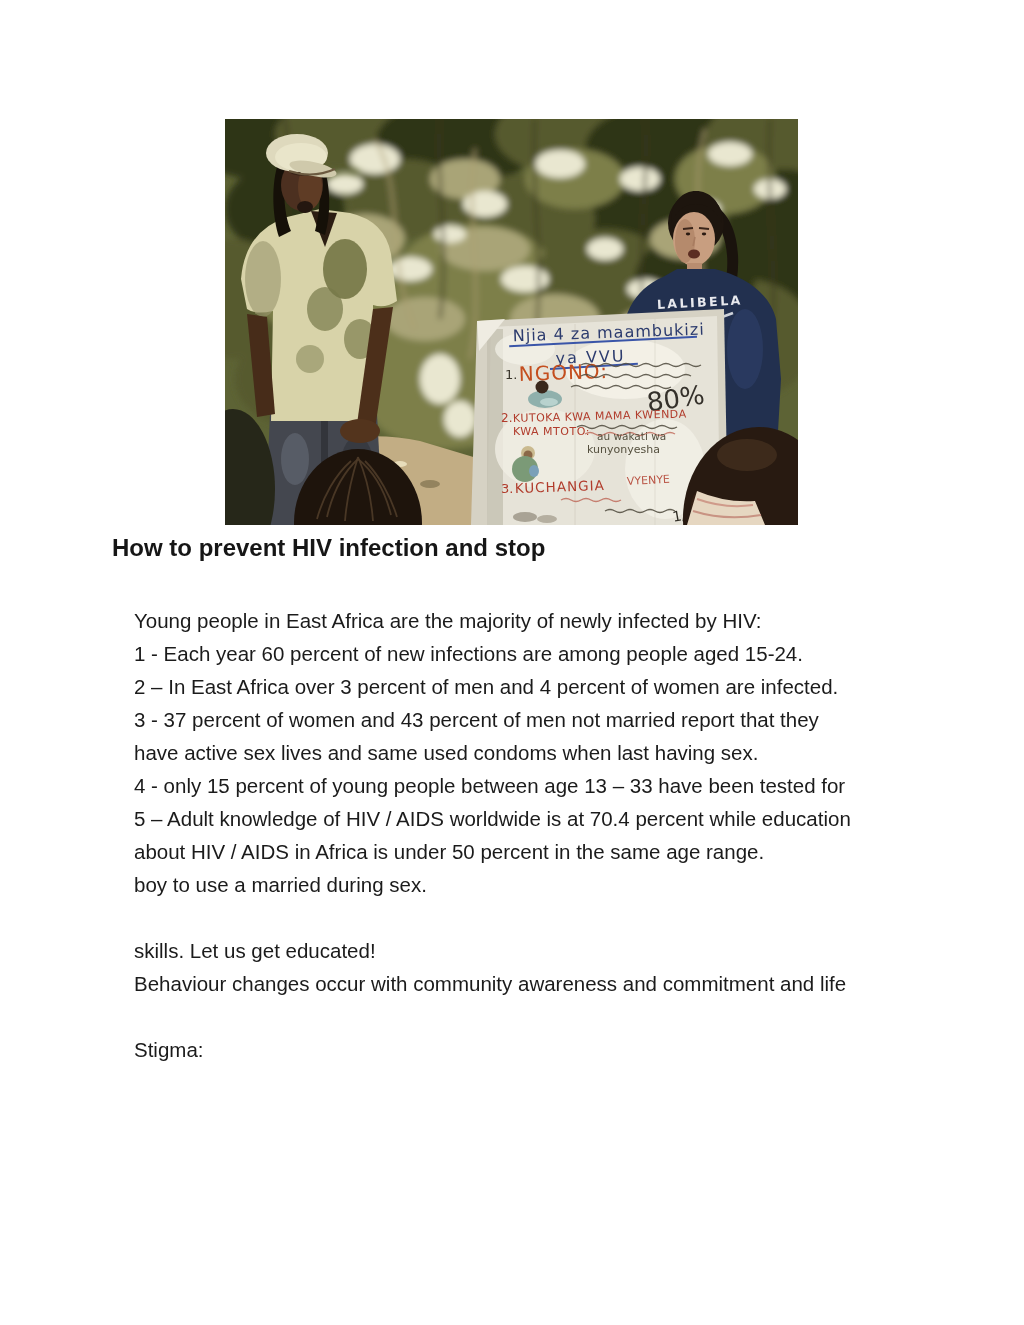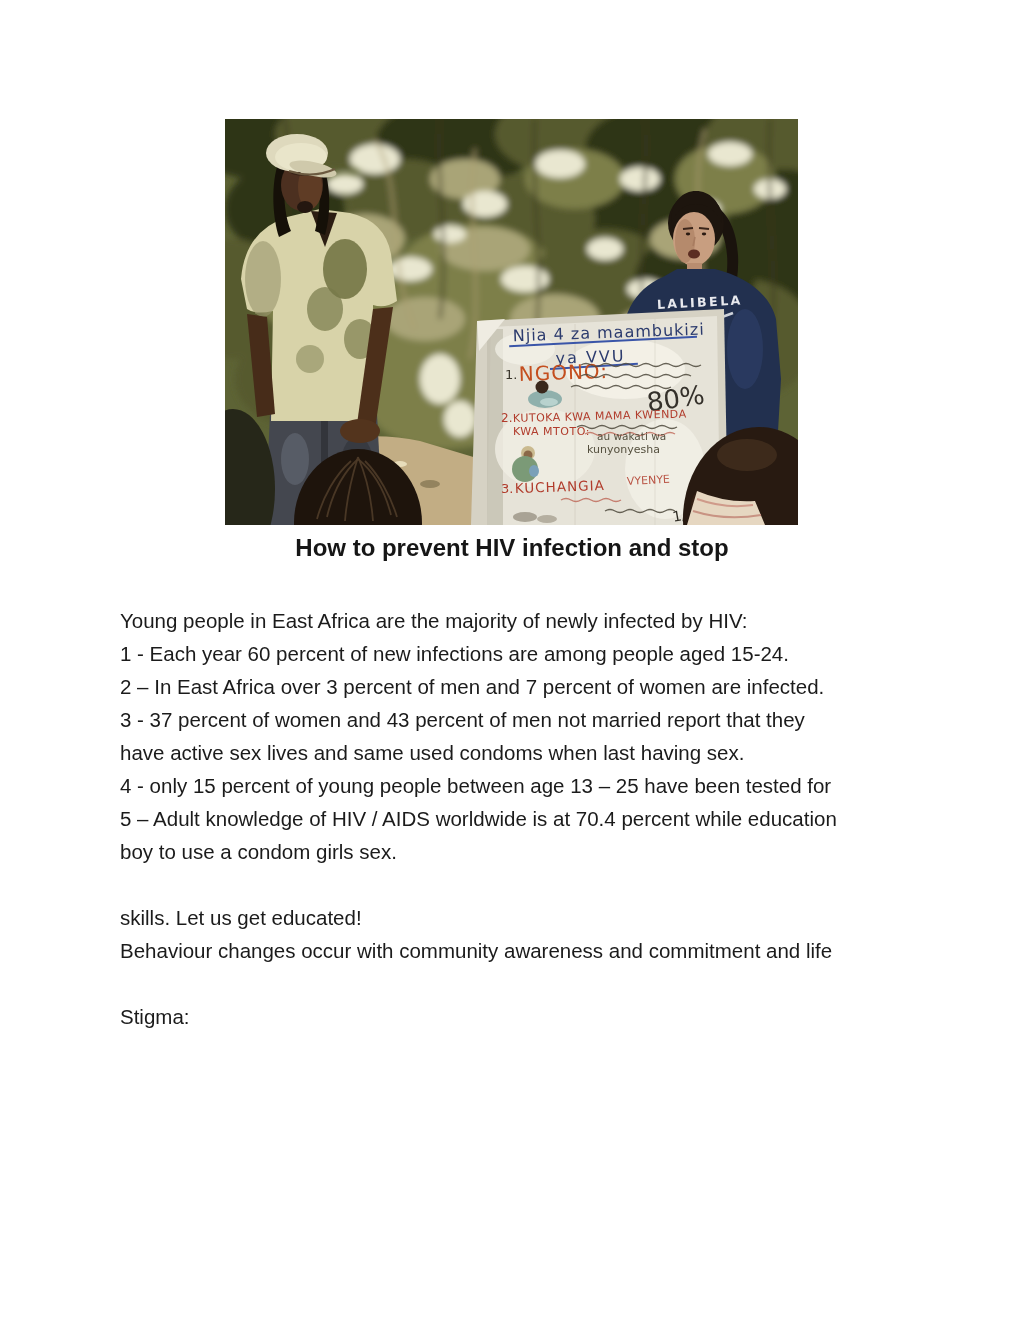--- a/index.html
+++ b/index.html
@@ -1,23 +1,23 @@
 <!DOCTYPE html>
 <html><head>
 <meta charset="utf-8">
 <style>
   html,body{margin:0;padding:0;background:#ffffff;}
   body{width:1024px;height:1325px;font-family:"Liberation Sans",sans-serif;color:#1b1b1b;}
   .page{position:relative;width:1024px;height:1325px;background:#ffffff;overflow:hidden;}
   .photo{position:absolute;left:225px;top:119px;width:573px;height:406px;}
   .photo svg{display:block;width:100%;height:100%;}
-  .doc-title{position:absolute;left:112px;top:531px;width:800px;text-align:center;
+  .doc-title{position:absolute;left:112px;top:531px;width:800px;text-align:left;
              font-size:24px;line-height:33px;font-weight:700;color:#161616;}
   .doc-body{position:absolute;left:120px;top:604px;width:810px;font-size:20.5px;line-height:33px;}
-  .line{height:33px;white-space:nowrap;}
+  .line{height:33px;white-space:nowrap;margin-left:14px;}
   
   .f1{fill:#2f3418}.f2{fill:#565a2e}.f3{fill:#7d7f4a}.f4{fill:#a9a477}.f5{fill:#e9e7d0}
   .branchD{stroke:#3c3a20;stroke-width:2.5;fill:none}
   .branchL{stroke:#ab9d70;stroke-width:2;fill:none}
   .scribble{stroke:#4e493c;stroke-width:1.3;fill:none;opacity:.85}
   .scribbleR{stroke:#b13c2c;stroke-width:1.4;fill:none;opacity:.6}
   .hand{font-family:"DejaVu Sans",sans-serif;}
 </style>
 </head>
 <body>
@@ -227,26 +227,27 @@
     </svg>
   </div>
 
   <div class="doc-title">
     <div>How to prevent HIV infection and stop</div>
   </div>
 
   <div class="doc-body">
     <div class="line">Young people in East Africa are the majority of newly infected by HIV:</div>
     <div class="line">1 - Each year 60 percent of new infections are among people aged 15-24.</div>
-    <div class="line">2 – In East Africa over 3 percent of men and 7 percent of women are infected.</div>
+    <div class="line">2 – In East Africa over 3 percent of men and 4 percent of women are infected.</div>
     <div class="line">3 - 37 percent of women and 43 percent of men not married report that they</div>
     <div class="line">have active sex lives and same used condoms when last having sex.</div>
-    <div class="line">4 - only 15 percent of young people between age 13 – 25 have been tested for</div>
+    <div class="line">4 - only 15 percent of young people between age 13 – 33 have been tested for</div>
     <div class="line">5 – Adult knowledge of HIV / AIDS worldwide is at 70.4 percent while education</div>
-    <div class="line">boy to use a condom girls sex.</div>
+    <div class="line">about HIV / AIDS in Africa is under 50 percent in the same age range.</div>
+    <div class="line">boy to use a married during sex.</div>
     <div class="line"></div>
     <div class="line">skills. Let us get educated!</div>
     <div class="line">Behaviour changes occur with community awareness and commitment and life</div>
     <div class="line"></div>
     <div class="line">Stigma:</div>
   </div>
 
 </div>
 
 </body></html>

